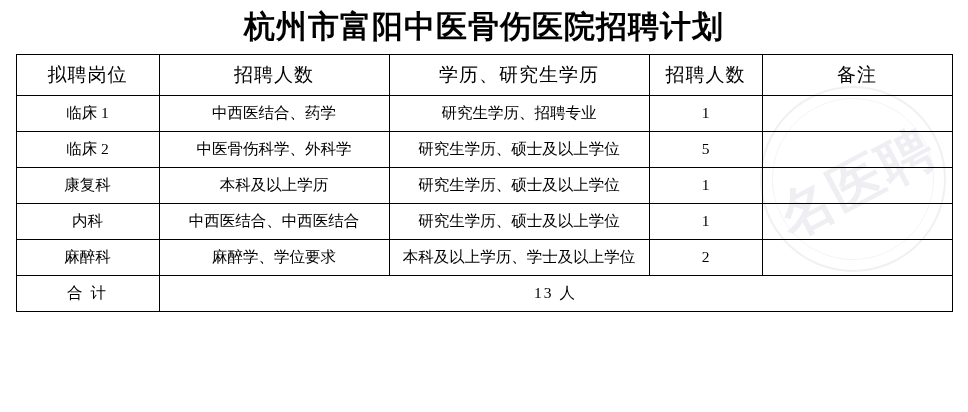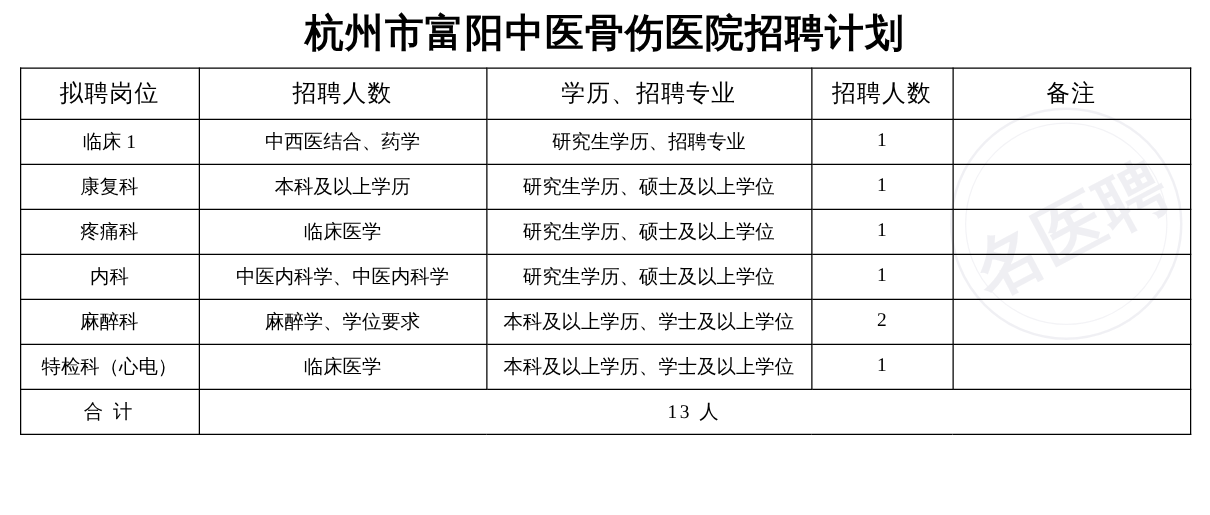--- a/index.html
+++ b/index.html
@@ -138,66 +138,59 @@
       <col class="col-post">
       <col class="col-major">
       <col class="col-edu">
       <col class="col-count">
       <col class="col-remark">
     </colgroup>
     <thead>
       <tr>
         <th>拟聘岗位</th>
         <th>招聘人数</th>
-        <th>学历、招聘专业</th>
+        <th>学历、研究生学历</th>
         <th>招聘人数</th>
         <th>备注</th>
       </tr>
     </thead>
     <tbody>
       <tr>
         <td>临床 1</td>
         <td>中西医结合、药学</td>
         <td>研究生学历、招聘专业</td>
         <td>1</td>
         <td></td>
       </tr>
       <tr>
+        <td>临床 2</td>
+        <td>中医骨伤科学、外科学</td>
+        <td>研究生学历、硕士及以上学位</td>
+        <td>5</td>
+        <td></td>
+      </tr>
+      <tr>
         <td>康复科</td>
         <td>本科及以上学历</td>
         <td>研究生学历、硕士及以上学位</td>
         <td>1</td>
         <td></td>
       </tr>
       <tr>
-        <td>疼痛科</td>
-        <td>临床医学</td>
-        <td>研究生学历、硕士及以上学位</td>
-        <td>1</td>
-        <td></td>
-      </tr>
-      <tr>
         <td>内科</td>
-        <td>中医内科学、中医内科学</td>
+        <td>中西医结合、中西医结合</td>
         <td>研究生学历、硕士及以上学位</td>
         <td>1</td>
         <td></td>
       </tr>
       <tr>
         <td>麻醉科</td>
         <td>麻醉学、学位要求</td>
         <td>本科及以上学历、学士及以上学位</td>
         <td>2</td>
-        <td></td>
-      </tr>
-      <tr>
-        <td>特检科（心电）</td>
-        <td>临床医学</td>
-        <td>本科及以上学历、学士及以上学位</td>
-        <td>1</td>
         <td></td>
       </tr>
       <tr class="total-row">
         <td>合 计</td>
         <td colspan="4">13 人</td>
       </tr>
     </tbody>
   </table>
 
 </div>

